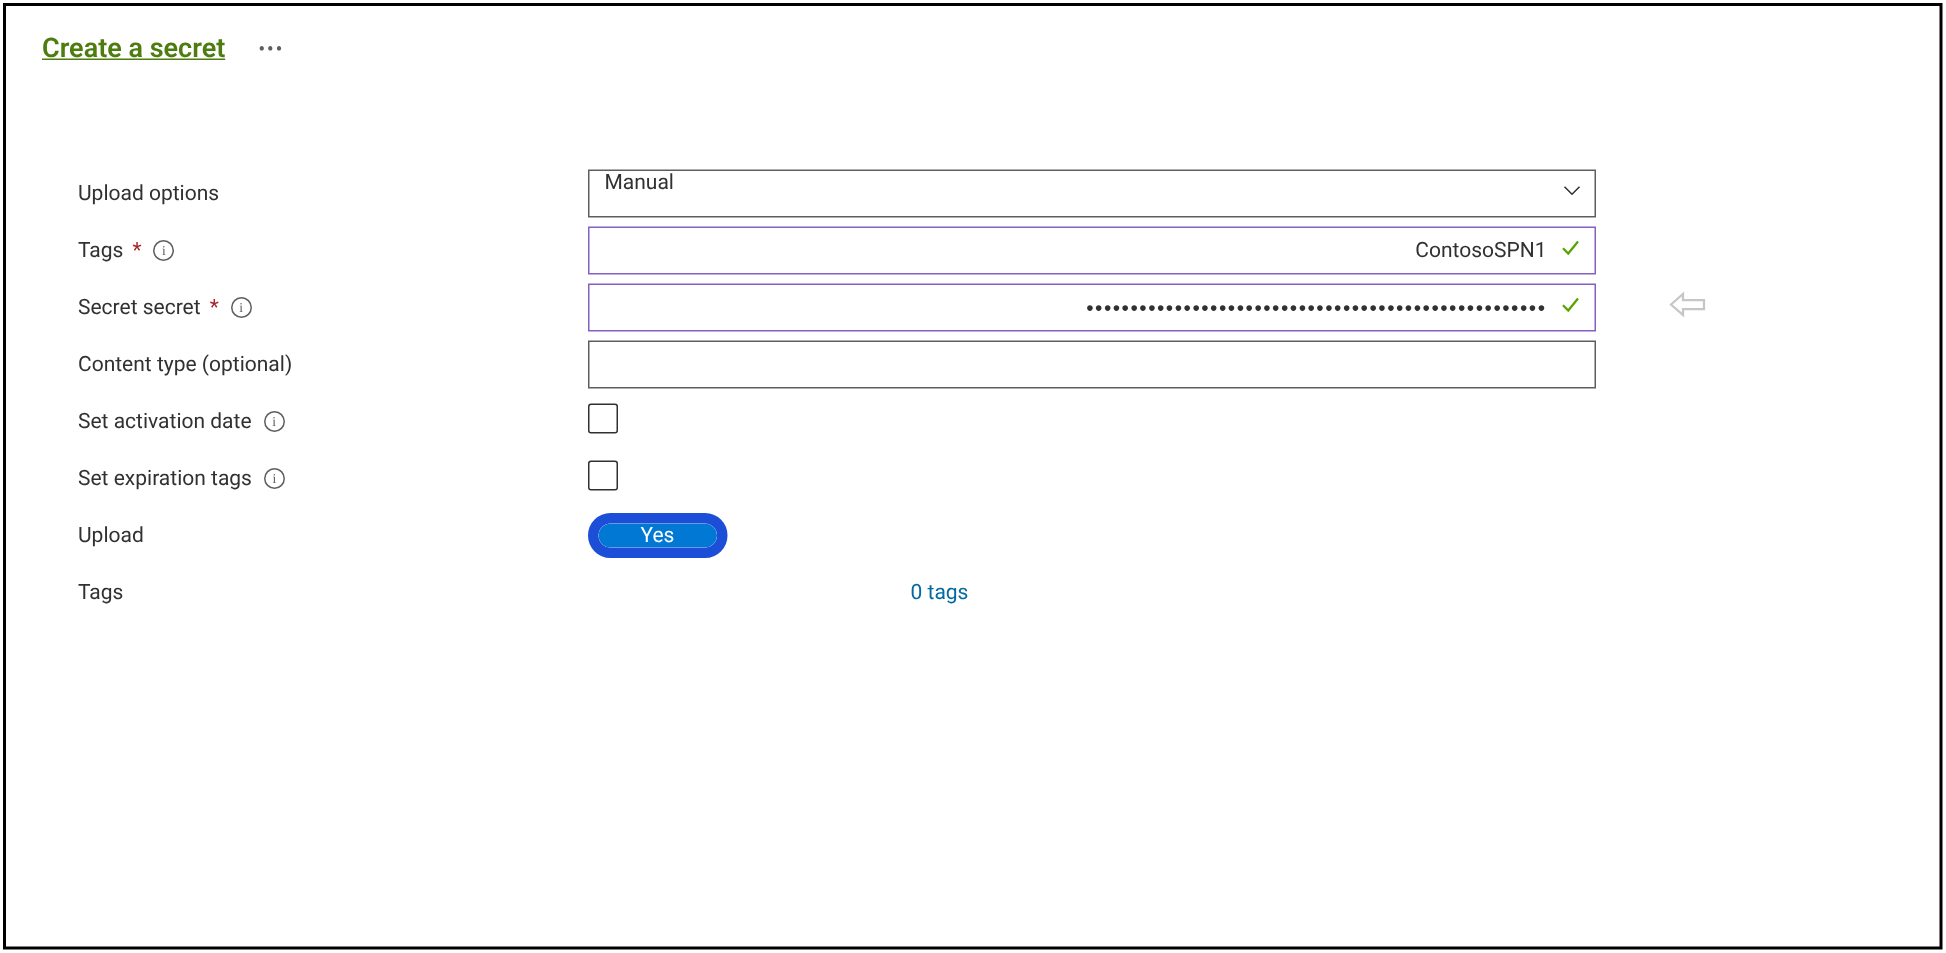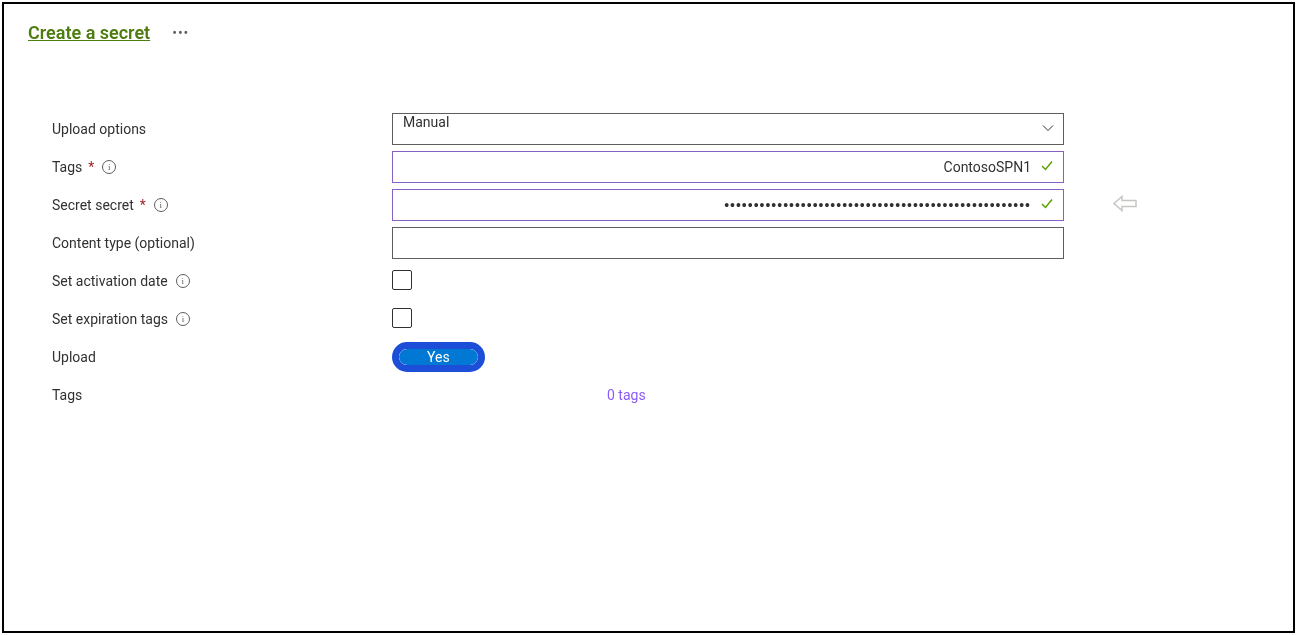--- a/index.html
+++ b/index.html
@@ -154,21 +154,21 @@
       cursor: pointer;
       color: #323130;
       height: 100%;
     }
     .toggle-btn.active {
       background: #0078d4;
       color: #ffffff;
       border-radius: 16px;
     }
     .tags-link {
-      color: #8b5cf6;
+      color: #0369a1;
       cursor: pointer;
       font-size: 14px;
       padding-left: 10px;
     }
     .arrow-pointer {
       position: absolute;
       left: 1060px;
       top: 50%;
       transform: translateY(-50%);
       color: #c8c6c4;

